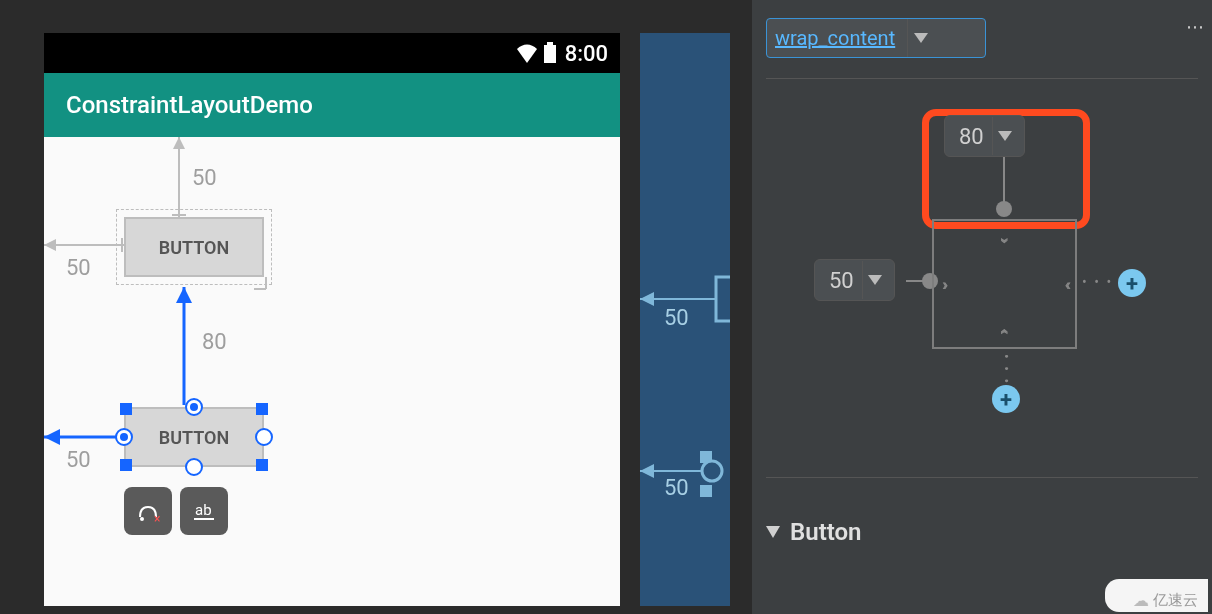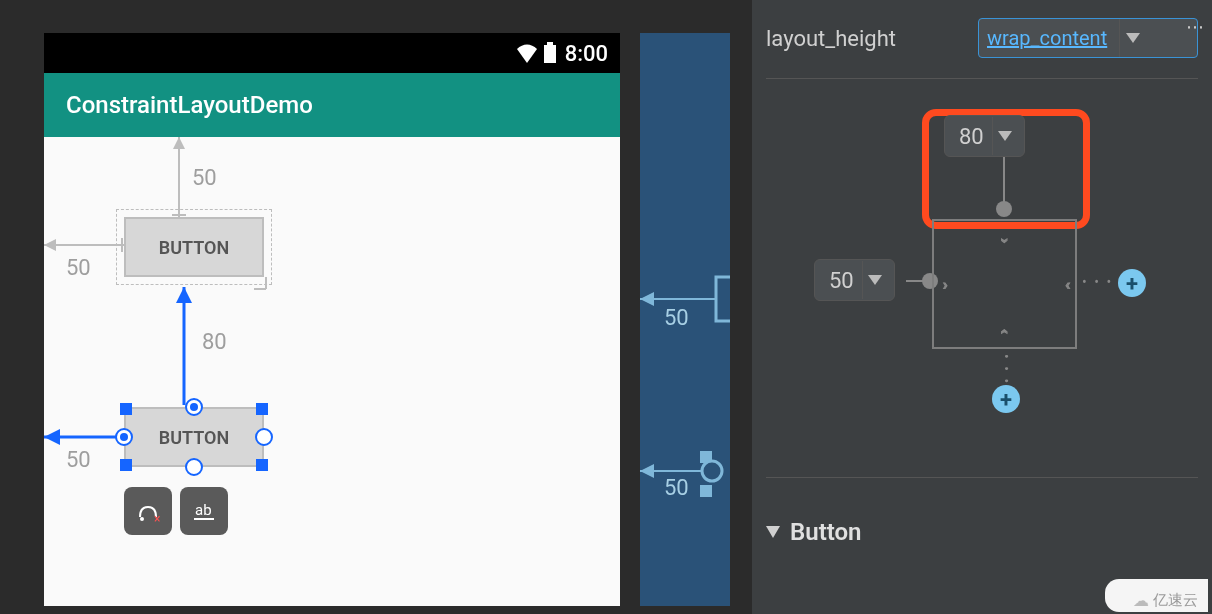--- a/index.html
+++ b/index.html
@@ -270,21 +270,20 @@
     <rect x="60" y="418" width="12" height="12" fill="#7fb7d9"></rect>
     <circle cx="72" cy="438" r="10" fill="#2a5278" stroke="#7fb7d9" stroke-width="3"></circle>
     <rect x="60" y="452" width="12" height="12" fill="#7fb7d9"></rect>
     <text x="24" y="462" fill="#a7cfe4" font-size="22">50</text>
   </svg>
 </div>
 
 <div class="props-panel">
   <span class="more-dots">⋯</span>
   <div class="prop-row">
-    <span class="prop-label">layout_height</span>
     <div class="dropdown sel-blue" style="width:220px;">
       <span class="dd-text">wrap_content</span>
       <span class="dd-caret">
         <svg width="14" height="10" viewBox="0 0 14 10">
             <polygon points="0,0 14,0 7,10" fill="#bbb"></polygon>
           </svg>
       </span>
     </div>
   </div>
 

